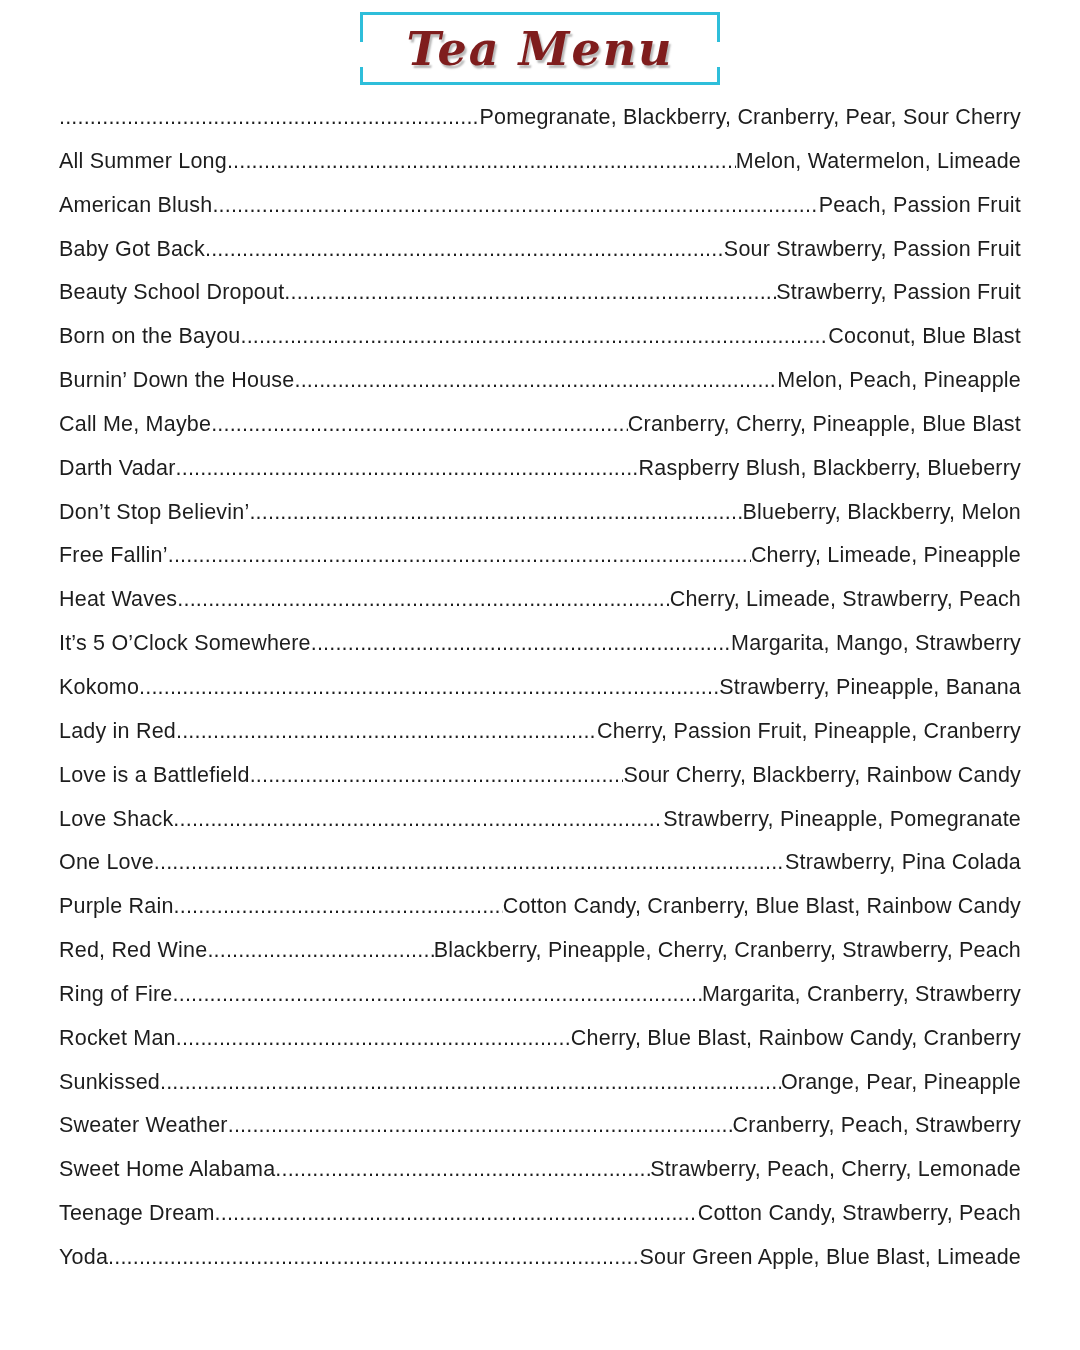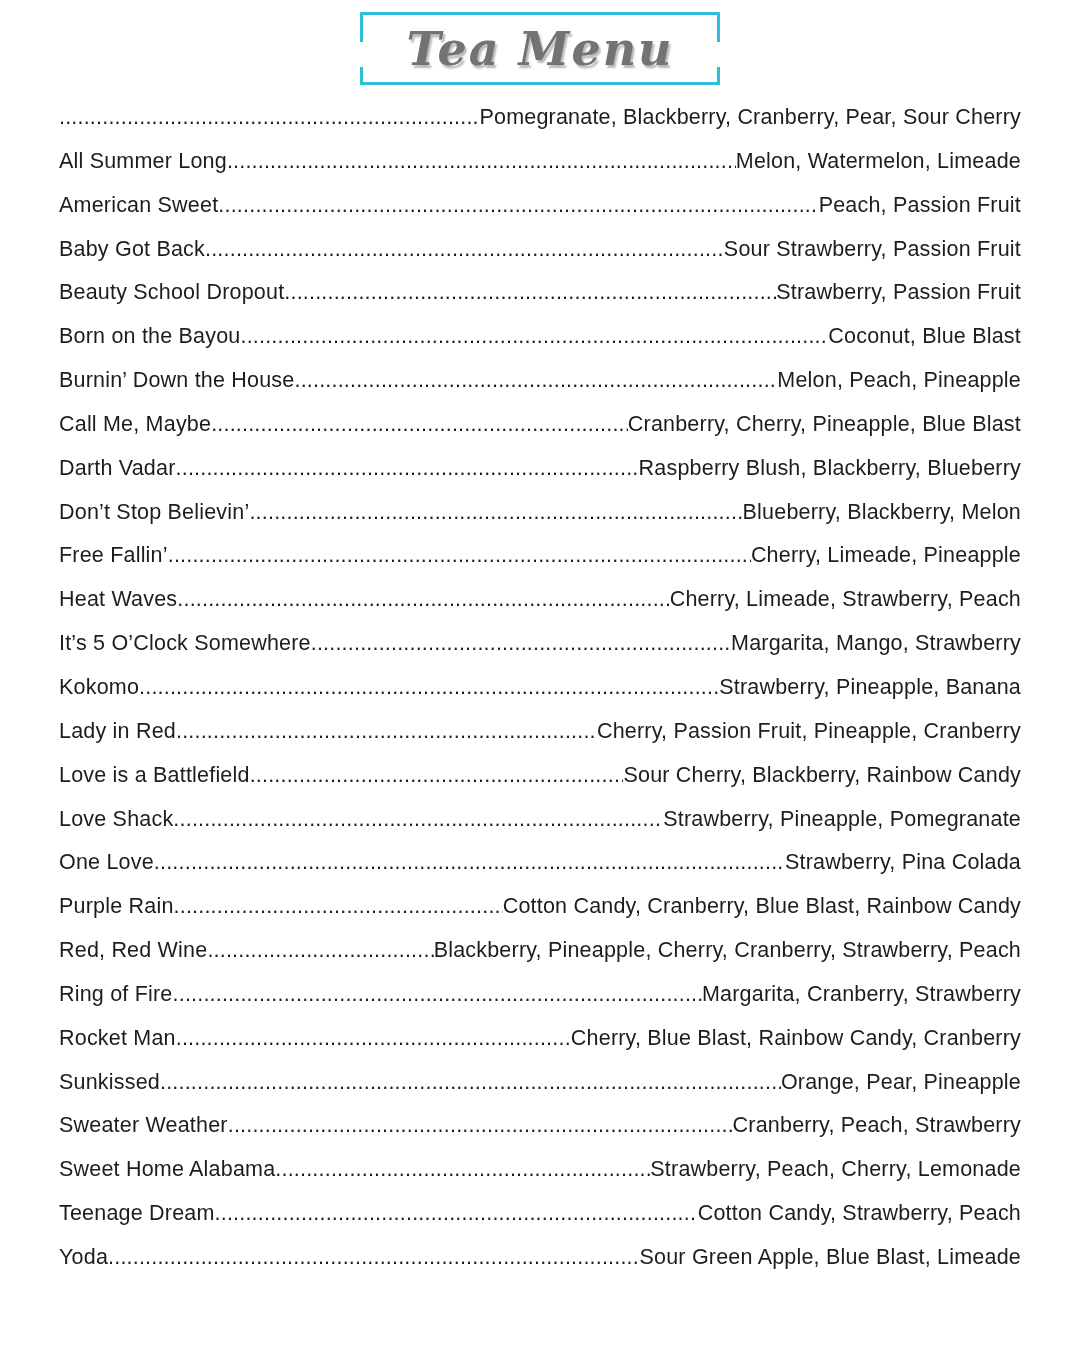--- a/index.html
+++ b/index.html
@@ -33,21 +33,21 @@
   }
   .title {
     position: absolute; inset: 0;
     margin: 0;
     display: flex; align-items: center; justify-content: center;
     font-family: "DejaVu Serif", serif;
     font-style: italic;
     font-weight: 600;
     font-size: 46px;
     letter-spacing: 2px;
-    color: #737373;
+    color: #7f1d1d;
     text-shadow: 2px 3px 2px rgba(0,0,0,0.28);
   }
 
   
   .menu {
     width: 962px;
     margin: 11px auto 0 auto;
     font-size: 21.5px;
     letter-spacing: 0.2px;
   }
@@ -84,21 +84,21 @@
       <span class="flavors">Pomegranate, Blackberry, Cranberry, Pear, Sour Cherry</span>
     </div>
 
     <div class="row">
       <span class="name">All Summer Long</span>
       <span class="leader"></span>
       <span class="flavors">Melon, Watermelon, Limeade</span>
     </div>
 
     <div class="row">
-      <span class="name">American Sweet</span>
+      <span class="name">American Blush</span>
       <span class="leader"></span>
       <span class="flavors">Peach, Passion Fruit</span>
     </div>
 
     <div class="row">
       <span class="name">Baby Got Back</span>
       <span class="leader"></span>
       <span class="flavors">Sour Strawberry, Passion Fruit</span>
     </div>
 

